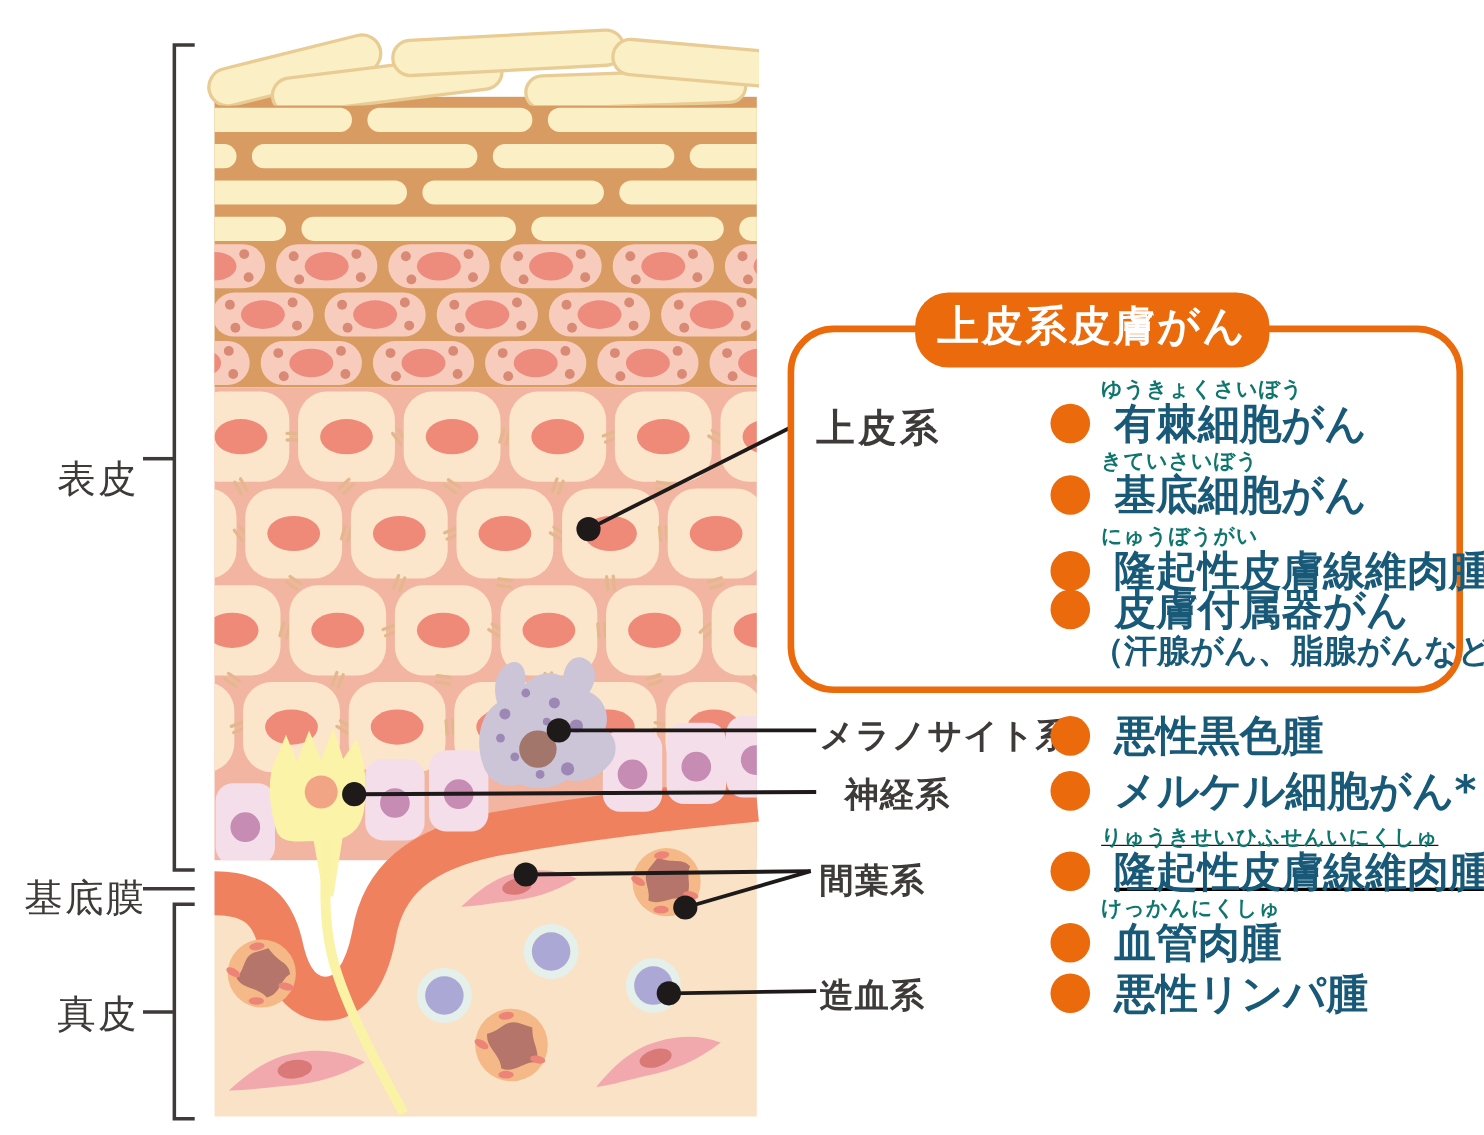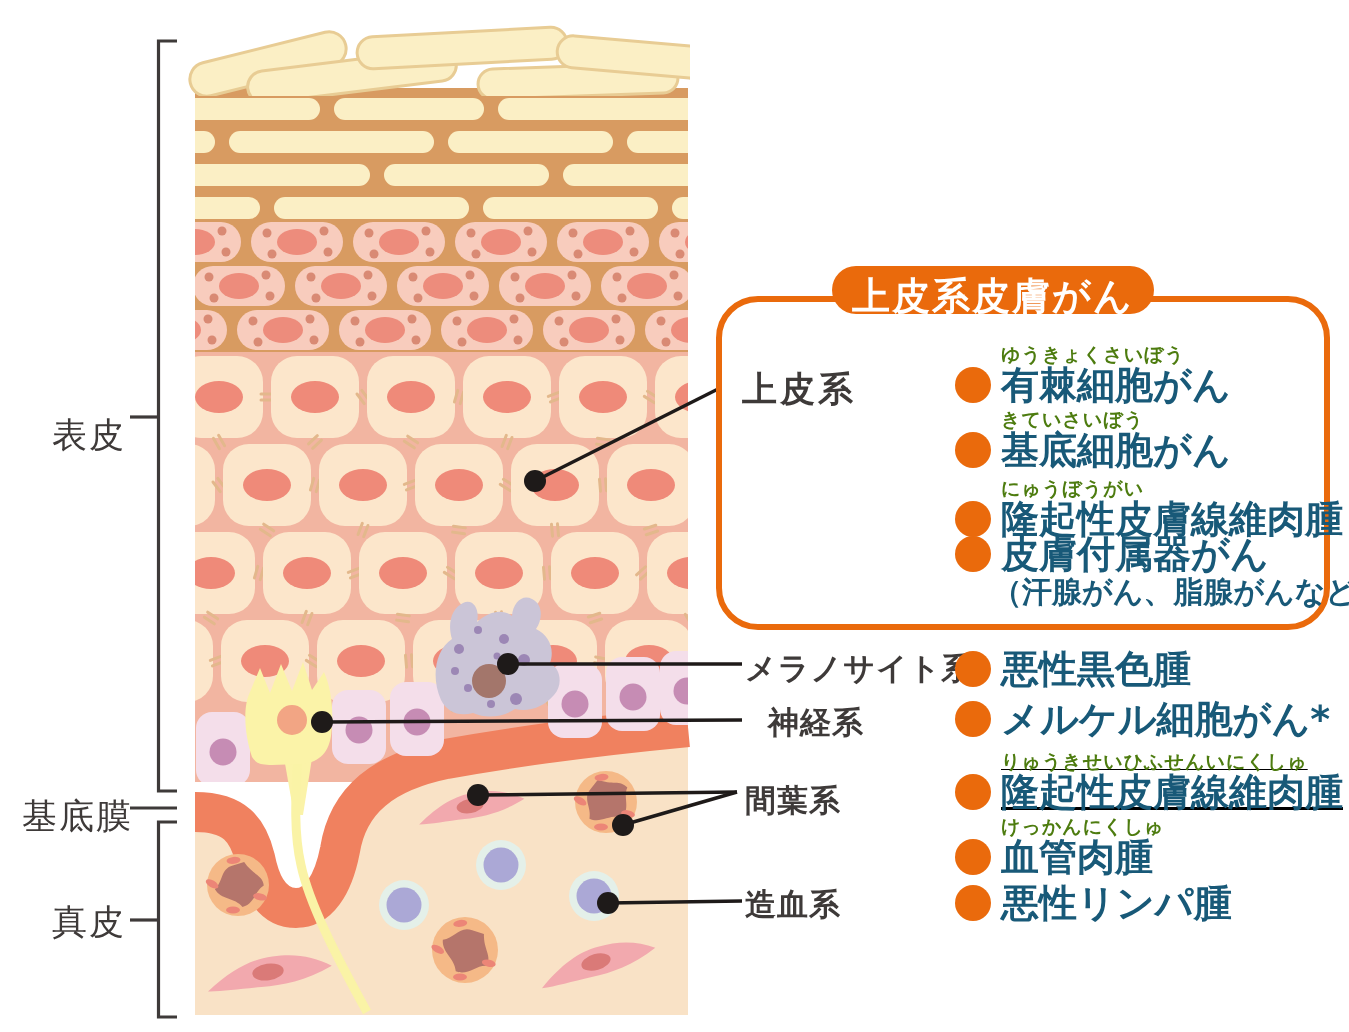--- a/index.html
+++ b/index.html
@@ -5,27 +5,27 @@
   html,body{margin:0;padding:0;}
   body{
     width:1349px;height:1032px;position:relative;overflow:hidden;background:#ffffff;
     font-family:"DejaVu Sans","Liberation Sans",sans-serif;
   }
   svg{position:absolute;left:0;top:0;}
   .left-label{position:absolute;font-size:35px;font-weight:500;color:#3E3A39;letter-spacing:2px;white-space:nowrap;}
   .sys-label{position:absolute;font-size:31px;font-weight:600;color:#3E3A39;letter-spacing:1px;white-space:nowrap;}
   .box{position:absolute;left:716px;top:296px;width:614px;height:334px;box-sizing:border-box;
        border:6px solid #EA6A0C;border-radius:42px;background:#ffffff;}
-  .badge{position:absolute;left:832px;top:266px;width:322px;height:48px;border-radius:30px;
+  .badge{position:absolute;left:832px;top:266px;width:322px;height:68px;border-radius:30px;
          background:#EA6A0C;color:#ffffff;font-size:38px;font-weight:700;text-align:center;
          line-height:60px;letter-spacing:2px;}
   .eplabel{position:absolute;left:742px;top:366px;font-size:35px;font-weight:600;color:#3E3A39;letter-spacing:3px;}
   .entry{position:absolute;left:955px;}
-  .furi{font-size:19px;font-weight:700;color:#4d7c0f;margin-left:46px;line-height:20px;letter-spacing:1px;white-space:nowrap;}
-  .main{display:flex;align-items:center;gap:10px;line-height:42px;height:42px;}
+  .furi{font-size:19px;font-weight:700;color:#0f766e;margin-left:46px;line-height:20px;letter-spacing:1px;white-space:nowrap;}
+  .main{display:flex;align-items:center;gap:22px;line-height:42px;height:42px;}
   .bullet{width:36px;height:36px;border-radius:50%;background:#EA6A0C;flex:none;}
   .cname{font-size:38px;font-weight:700;color:#185978;white-space:nowrap;}
   .note{position:absolute;left:992px;top:572px;font-size:30px;font-weight:700;color:#185978;white-space:nowrap;}
 </style>
 </head>
 <body>
 
 <svg width="1349" height="1032" viewBox="0 0 1349 1032">
   <defs>
     <clipPath id="c-flake">

